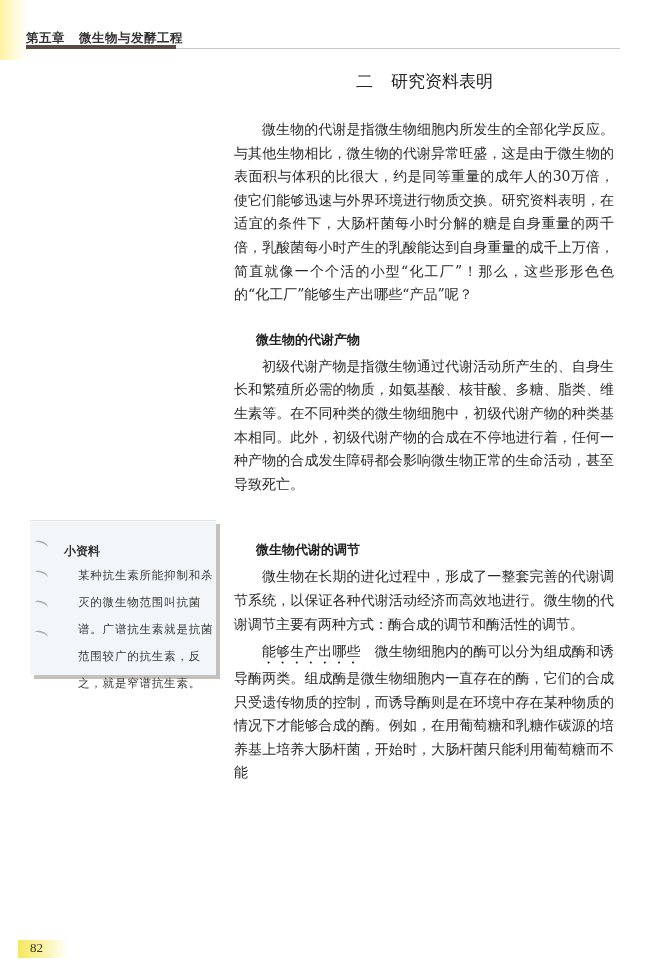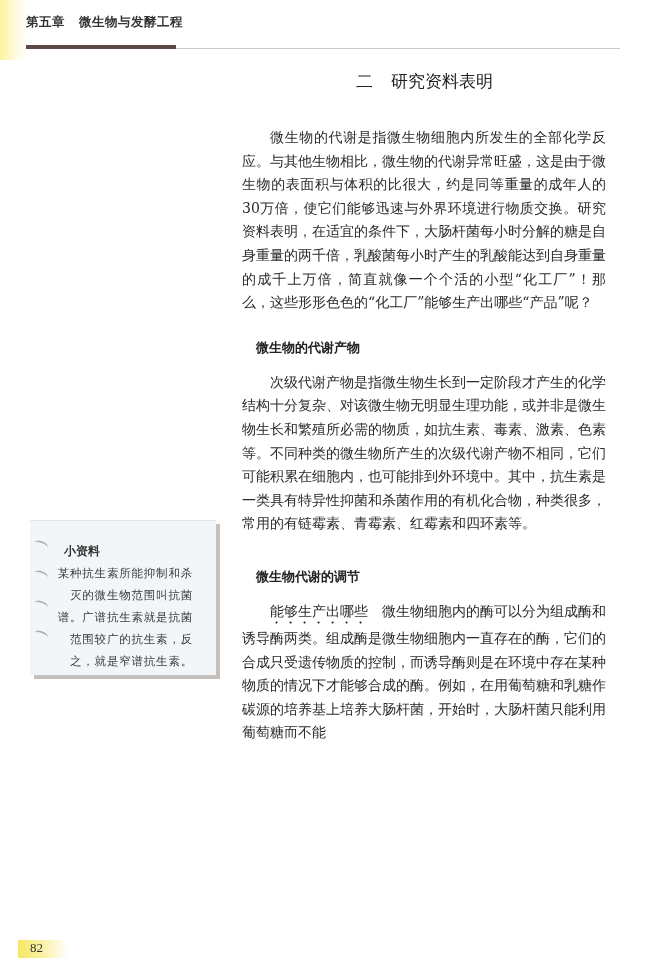--- a/index.html
+++ b/index.html
@@ -7,47 +7,47 @@
     width:650px; height:976px; position:relative; overflow:hidden;
     background:#ffffff;
     font-family: "DejaVu Serif", "Liberation Serif", serif;
     color:#2a2a2a;
   }
   .corner-glow {
     position:absolute; left:0; top:0; width:28px; height:60px;
     background:linear-gradient(90deg,#fdf3a0 0%, #fffbe0 60%, rgba(255,255,255,0) 100%);
   }
   .running-head {
-    position:absolute; left:26px; top:14px;
+    position:absolute; left:26px; top:30px;
     font-size:12.5px; font-weight:bold; color:#333; letter-spacing:0.5px;
   }
   .running-head .sep { display:inline-block; width:14px; }
   .head-bar {
     position:absolute; left:26px; top:45px; width:150px; height:4px; background:#5a4a44;
   }
   .head-line {
     position:absolute; left:176px; top:48px; width:444px; height:1px; background:#c9c9c9;
   }
   .section-title {
     position:absolute; left:356px; top:70px;
     font-family:"DejaVu Sans","Liberation Sans",sans-serif;
     font-size:17px; color:#222;
   }
   .section-title .num { margin-right:18px; }
   .main-col {
     position:absolute; left:230px; top:114px; width:388px;
     font-size:14px; line-height:23.6px; text-align:justify;
   }
-  .main-col p { margin:12px; text-indent:2em; }
+  .main-col p { margin:4px; text-indent:2em; }
   .subhead {
     font-family:"DejaVu Sans","Liberation Sans",sans-serif;
     font-weight:bold; font-size:13px; color:#222;
     padding-left:2em; margin:22px 0 2px 0; line-height:22px;
   }
-  .subhead.second { margin-top:30px; }
+  .subhead.second { margin-top:43px; }
   .emph {
     text-emphasis: filled dot; -webkit-text-emphasis: filled dot;
     text-emphasis-position: under; -webkit-text-emphasis-position: under;
     text-emphasis-color:#222;
   }
   .sidebar {
     position:absolute; left:30px; top:520px; width:186px; height:154px;
     background:#f3f6f8;
     border-top:1px solid #e2e6ea;
     box-shadow: 4px 4px 0 #c5c0bc;
@@ -58,22 +58,22 @@
   .sidebar .spiral span {
     display:block; width:14px; height:6px; margin-bottom:22px;
     border-top:2px solid #aab0b5; border-radius:50% 50% 0 0; transform:rotate(20deg);
   }
   .sidebar .sb-title {
     position:absolute; left:34px; top:22px;
     font-family:Liberation Sans, sans-serif; font-weight:bold;
     font-size:12px; color:#333;
   }
   .sidebar .sb-body {
-    position:absolute; left:19px; top:41px; width:144px;
-    font-size:11.5px; line-height:22px; color:#3a3a3a; letter-spacing:0.8px;text-align:right;
+    position:absolute; left:48px; top:41px; width:144px;
+    font-size:11.5px; line-height:27px; color:#3a3a3a; letter-spacing:0.8px;
   }
   .page-num-bg {
     position:absolute; left:18px; top:940px; width:50px; height:18px;
     background:linear-gradient(90deg,#f6e760 0%, #fbf3b0 55%, rgba(255,255,255,0) 100%);
   }
   .page-num {
     position:absolute; left:30px; top:940px; font-size:13px; color:#333;
     font-family:"Liberation Serif","DejaVu Serif",serif;
   }
 </style>
@@ -89,23 +89,24 @@
 <div class="head-line"></div>
 
 <div class="section-title">
   <span class="num">二</span><span>研究资料表明</span>
 </div>
 
 <div class="main-col">
   <p>微生物的代谢是指微生物细胞内所发生的全部化学反应。与其他生物相比，微生物的代谢异常旺盛，这是由于微生物的表面积与体积的比很大，约是同等重量的成年人的30万倍，使它们能够迅速与外界环境进行物质交换。研究资料表明，在适宜的条件下，大肠杆菌每小时分解的糖是自身重量的两千倍，乳酸菌每小时产生的乳酸能达到自身重量的成千上万倍，简直就像一个个活的小型“化工厂”！那么，这些形形色色的“化工厂”能够生产出哪些“产品”呢？</p>
 
   <div class="subhead">微生物的代谢产物</div>
-  <p>次级代谢产物是指微生物生长到一定阶段才产生的化学结构十分复杂、对该微生物无明显生理功能，或并非是微生物生长和繁殖所必需的物质，如抗生素、毒素、激素、色素等。不同种类的微生物所产生的次级代谢产物不相同，它们可能积累在细胞内，也可能排到外环境中。其中，抗生素是一类具有特异性抑菌和杀菌作用的有机化合物，种类很多，常用的有链霉素、青霉素、红霉素和四环素等。</p>
+  <p>初级代谢产物是指微生物通过代谢活动所产生的、自身生长和繁殖所必需的物质，如氨基酸、核苷酸、多糖、脂类、维生素等。在不同种类的微生物细胞中，初级代谢产物的种类基本相同。此外，初级代谢产物的合成在不停地进行着，任何一种产物的合成发生障碍都会影响微生物正常的生命活动，甚至导致死亡。</p>
 
   <div class="subhead second">微生物代谢的调节</div>
+  <p>微生物在长期的进化过程中，形成了一整套完善的代谢调节系统，以保证各种代谢活动经济而高效地进行。微生物的代谢调节主要有两种方式：酶合成的调节和酶活性的调节。</p>
   <p><span class="emph">能够生产出哪些</span>　<span>微生物细胞内的酶可以分为组成酶和诱导酶两类。组成酶是微生物细胞内一直存在的酶，它们的合成只受遗传物质的控制，而诱导酶则是在环境中存在某种物质的情况下才能够合成的酶。例如，在用葡萄糖和乳糖作碳源的培养基上培养大肠杆菌，开始时，大肠杆菌只能利用葡萄糖而不能</span></p>
 </div>
 
 <div class="sidebar">
   <div class="spiral">
     <span></span>
       <span></span>
       <span></span>
       <span></span>
   </div>

